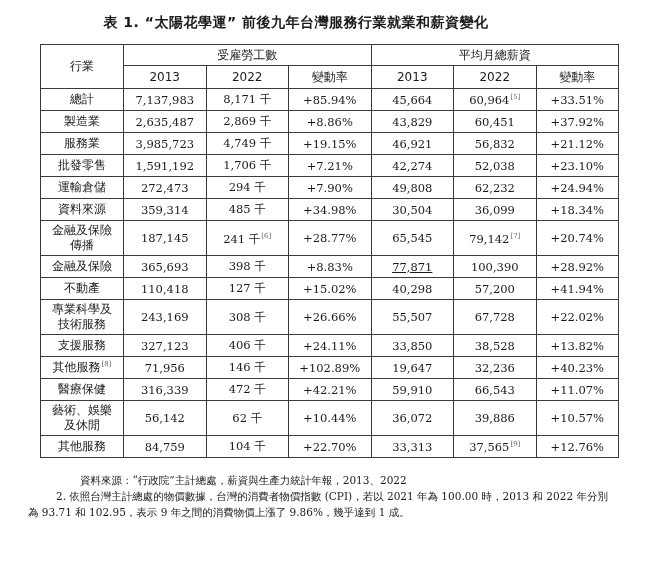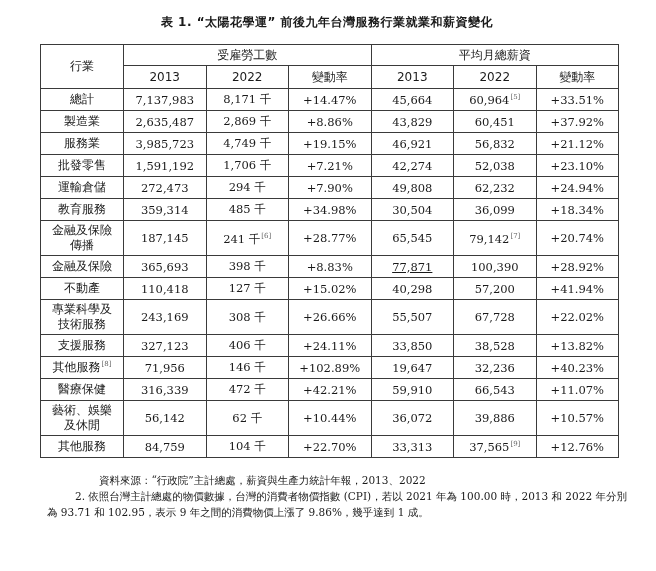--- a/index.html
+++ b/index.html
@@ -1,32 +1,32 @@
 <!DOCTYPE html>
 <html><head>
 <meta charset="utf-8">
 <style>
   html, body { margin: 0; padding: 0; background: #ffffff; }
   body { width: 656px; height: 571px; position: relative; overflow: hidden;
          font-family: "DejaVu Serif", "Liberation Serif", serif; color: #1a1a1a; }
   .title { position: absolute; top: 14px; left: 0; width: 592px; text-align: center;
-           font-family: "DejaVu Sans", "Liberation Sans", sans-serif; font-weight: bold; font-size: 12px; letter-spacing: 0.5px; padding-left: 31px; }
+           font-family: "DejaVu Sans", "Liberation Sans", sans-serif; font-weight: bold; font-size: 14px; letter-spacing: 0.5px; }
   table.data { position: absolute; top: 44px; left: 40px; width: 578px; border-collapse: collapse;
                table-layout: fixed; font-size: 11.5px; }
   table.data col.c0 { width: 83px; }
   table.data col.cn { width: 82.5px; }
   table.data th, table.data td { border: 1px solid #3a3a3a; text-align: center; vertical-align: middle; padding: 0; }
   table.data th { font-family: "DejaVu Sans", "Liberation Sans", sans-serif; font-weight: normal; font-size: 12px; }
   tr.h1 th { height: 20px; }
   tr.h2 th { height: 22px; }
   tr.r1 td { height: 21px; }
   tr.r2 td { height: 34px; line-height: 15px; }
   td.ind { font-size: 12px; }
   sup.fn { font-size: 7px; color: #666; vertical-align: 5px; margin-left: 1px; }
-  .notes { position: absolute; left: 47px; top: 472px; width: 580px; font-size: 10.5px; line-height: 16px;
+  .notes { position: absolute; left: 28px; top: 472px; width: 580px; font-size: 10.5px; line-height: 16px;
            font-family: "DejaVu Serif", "Liberation Serif", serif; }
   .notes p { margin: 0; }
   .indent { text-indent: 28px; }
   .src { text-indent: 52px; }
 </style>
 </head>
 <body>
 
 <div class="title">表 1.  “太陽花學運” 前後九年台灣服務行業就業和薪資變化</div>
 
@@ -53,21 +53,21 @@
       <th>2013</th>
       <th>2022</th>
       <th>變動率</th>
     </tr>
   </thead>
   <tbody id="tbody">
       <tr class="r1">
         <td class="ind"><span style="white-space: pre-line;">總計</span></td>
         <td><span style="white-space: pre-line;">7,137,983</span></td>
         <td><span style="white-space: pre-line;">8,171 千</span></td>
-        <td><span style="white-space: pre-line;">+14.47%</span></td>
+        <td><span style="white-space: pre-line;">+85.94%</span></td>
         <td><span style="white-space: pre-line;">45,664</span></td>
         <td><span style="white-space: pre-line;">60,964</span><sup class="fn">[5]</sup></td>
         <td><span style="white-space: pre-line;">+33.51%</span></td>
       </tr>
       <tr class="r1">
         <td class="ind"><span style="white-space: pre-line;">製造業</span></td>
         <td><span style="white-space: pre-line;">2,635,487</span></td>
         <td><span style="white-space: pre-line;">2,869 千</span></td>
         <td><span style="white-space: pre-line;">+8.86%</span></td>
         <td><span style="white-space: pre-line;">43,829</span></td>
@@ -95,21 +95,21 @@
       <tr class="r1">
         <td class="ind"><span style="white-space: pre-line;">運輸倉儲</span></td>
         <td><span style="white-space: pre-line;">272,473</span></td>
         <td><span style="white-space: pre-line;">294 千</span></td>
         <td><span style="white-space: pre-line;">+7.90%</span></td>
         <td><span style="white-space: pre-line;">49,808</span></td>
         <td><span style="white-space: pre-line;">62,232</span></td>
         <td><span style="white-space: pre-line;">+24.94%</span></td>
       </tr>
       <tr class="r1">
-        <td class="ind"><span style="white-space: pre-line;">教育服務</span></td>
+        <td class="ind"><span style="white-space: pre-line;">資料來源</span></td>
         <td><span style="white-space: pre-line;">359,314</span></td>
         <td><span style="white-space: pre-line;">485 千</span></td>
         <td><span style="white-space: pre-line;">+34.98%</span></td>
         <td><span style="white-space: pre-line;">30,504</span></td>
         <td><span style="white-space: pre-line;">36,099</span></td>
         <td><span style="white-space: pre-line;">+18.34%</span></td>
       </tr>
       <tr class="r2">
         <td class="ind"><span style="white-space: pre-line;">金融及保險
 傳播</span></td>

